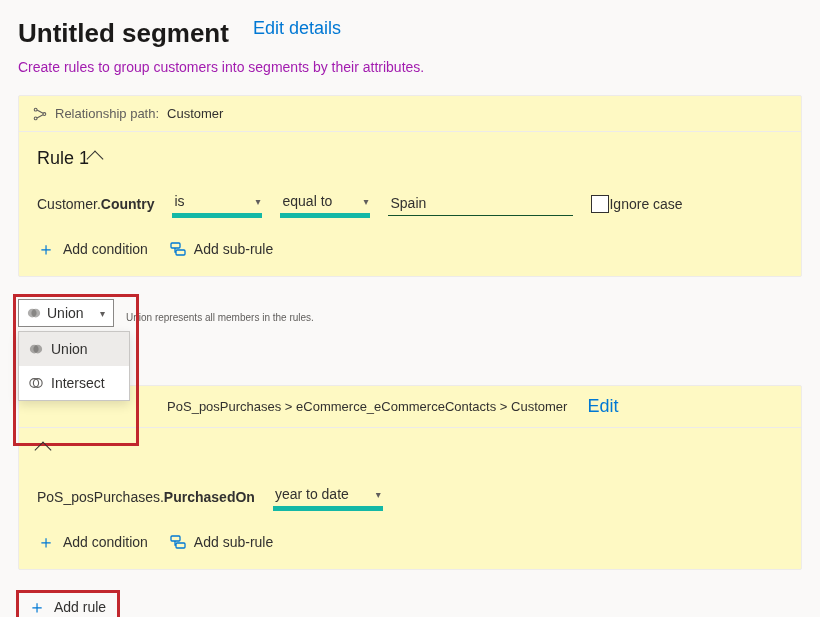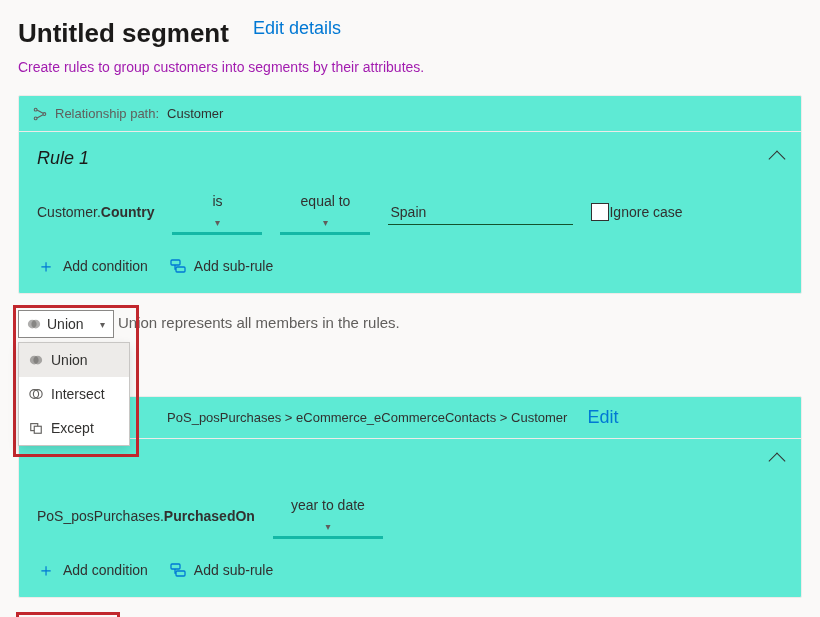--- a/index.html
+++ b/index.html
@@ -10,69 +10,69 @@
     font-size: 14px;
     color: #323130;
     background: #faf9f8;
     width: 820px;
   }
   .header { display: flex; align-items: flex-start; gap: 24px; margin-bottom: 10px; }
   .title { font-size: 26px; font-weight: 600; color: #1b1a19; margin: 0; }
   .link { color: #0078d4; font-size: 18px; cursor: pointer; }
   .subtitle { color: #a21caf; margin-bottom: 20px; }
   .card {
-    background: #5eead4;
+    background: #fef9c3;
     border: 1px solid #edebe9;
     border-radius: 2px;
-    margin-bottom: 16px;
+    margin-bottom: 22px;
   }
   .rel-path {
     padding: 10px 14px;
     border-bottom: 1px solid #edebe9;
     display: flex;
     align-items: center;
     gap: 8px;
     color: #605e5c;
     font-size: 13px;
   }
   .rel-path .entity { color: #323130; }
   .card-body { padding: 16px 18px 18px 18px; position: relative; }
-  .rule-header { display: flex; align-items: center; justify-content: space-between; margin-bottom: 20px; font-style: italic; }
+  .rule-header { display: flex; align-items: center; margin-bottom: 20px; }
   .rule-title { font-size: 18px; color: #1b1a19; }
   .chevron { width: 12px; height: 12px; border-right: 1.5px solid #323130; border-bottom: 1.5px solid #323130; transform: rotate(-135deg); }
   .condition-row { display: flex; align-items: center; gap: 18px; margin-bottom: 22px; flex-wrap: wrap; }
   .attr { color: #323130; }
   .attr b { font-weight: 600; }
   .sel {
     display: inline-flex; align-items: center; justify-content: space-between;
-    min-width: 90px; padding: 4px 2px; border-bottom: 3px solid #14b8a6;
-    color: #323130; cursor: pointer; gap: 8px; flex-direction: column;
+    min-width: 90px; padding: 4px 2px; border-bottom: 5px solid #14b8a6;
+    color: #323130; cursor: pointer; gap: 8px;
   }
   .sel .caret { font-size: 10px; color: #605e5c; }
   .underline-input {
     border: none; border-bottom: 1px solid #14532d; background: transparent;
     font-size: 14px; padding: 4px 2px; min-width: 110px; color: #323130;
     font-family: inherit;
   }
   .check { display: inline-flex; align-items: center; }
   .checkbox {
     width: 18px; height: 18px; border: 1px solid #323130; background: #fff; display: inline-block;
   }
   .actions-row { display: flex; align-items: center; gap: 22px; }
   .action-btn { display: inline-flex; align-items: center; gap: 8px; color: #323130; cursor: pointer; }
   .plus-icon { color: #0078d4; font-size: 18px; line-height: 1; font-weight: 300; }
   .subrule-icon { display:inline-flex; }
-  .op-area { position: relative; display: flex; align-items: flex-start; gap: 4px; margin: 2px 0 10px 0; }
+  .op-area { position: relative; display: flex; align-items: flex-start; gap: 12px; margin: 2px 0 10px 0; }
   .op-select {
     display: inline-flex; align-items: center; gap: 8px;
     border: 1px solid #8a8886; padding: 5px 8px; background: #fff;
     min-width: 96px; justify-content: space-between; cursor: pointer;
   }
   .op-select .caret { font-size: 10px; color: #605e5c; }
-  .op-desc { color: #605e5c; font-size: 15px; margin-top: 4px; }
+  .op-desc { color: #605e5c; font-size: 10px; margin-top: 13px; }
   .dropdown {
     position: absolute; top: 32px; left: 0;
     background: #fff; border: 1px solid #c8c6c4;
     box-shadow: 0 4px 10px rgba(0,0,0,0.12);
     min-width: 112px; z-index: 5;
   }
   .dropdown .item {
     padding: 9px 10px; display: flex; align-items: center; gap: 8px; cursor: pointer;
   }
   .dropdown .item.active { background: #edebe9; }
@@ -183,29 +183,20 @@
     </div>
     <div class="item">
       <span class="op-icon">
         <svg width="14" height="14" viewBox="0 0 16 16" fill="none" stroke="#605e5c" stroke-width="1.3">
             <circle cx="6" cy="8" r="5"></circle>
             <circle cx="10" cy="8" r="5"></circle>
           </svg>
       </span>
       <span>Intersect</span>
     </div>
-    <div class="item">
-      <span class="op-icon">
-        <svg width="14" height="14" viewBox="0 0 16 16" fill="none" stroke="#605e5c" stroke-width="1.3">
-            <rect x="2" y="3" width="8" height="8"></rect>
-            <rect x="6" y="6" width="8" height="8" fill="#fff"></rect>
-          </svg>
-      </span>
-      <span>Except</span>
-    </div>
   </div>
 </div>
 
 <div style="height:48px;"></div>
 
 
 <div class="card">
   <div class="rel-path">
     <span style="visibility:hidden;">Relationship path:</span>
     <span style="margin-left:22px;color:#323130;">PoS_posPurchases &gt; eCommerce_eCommerceContacts &gt; Customer</span>

